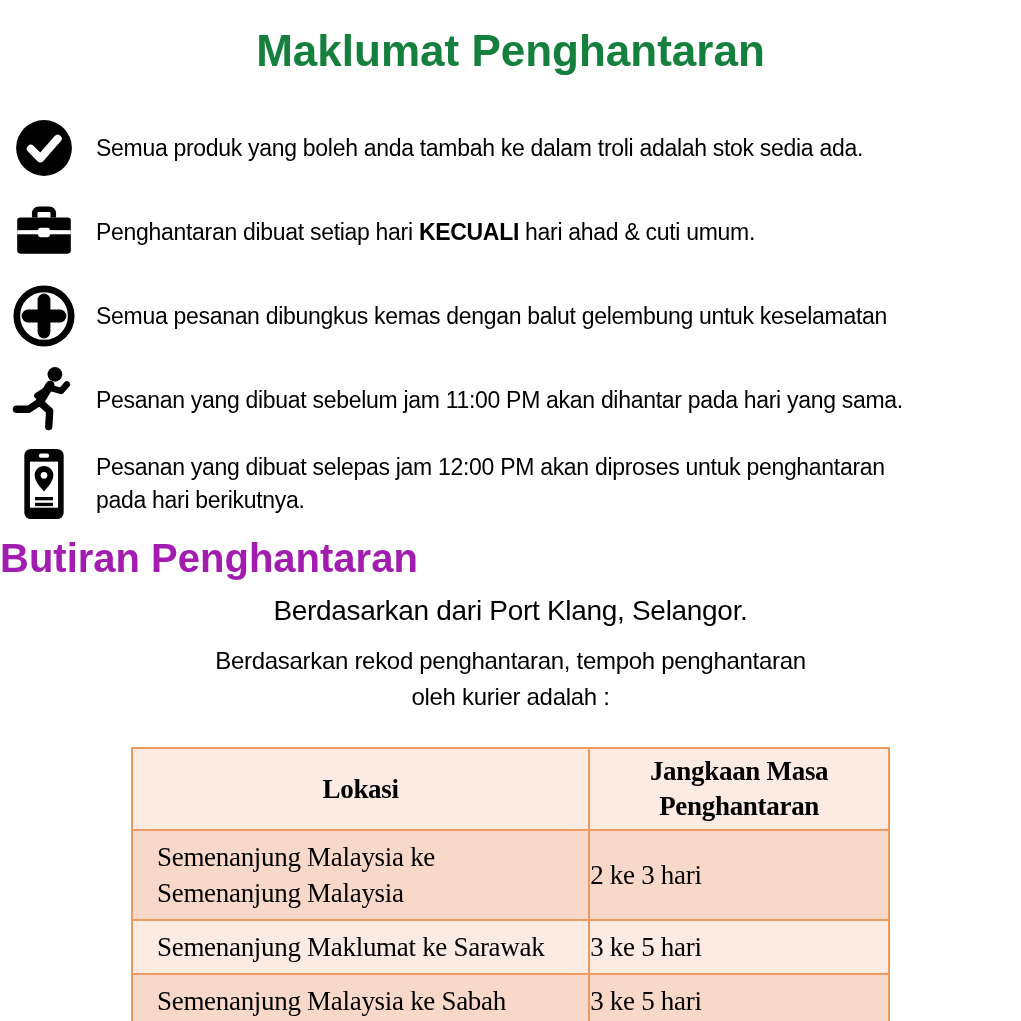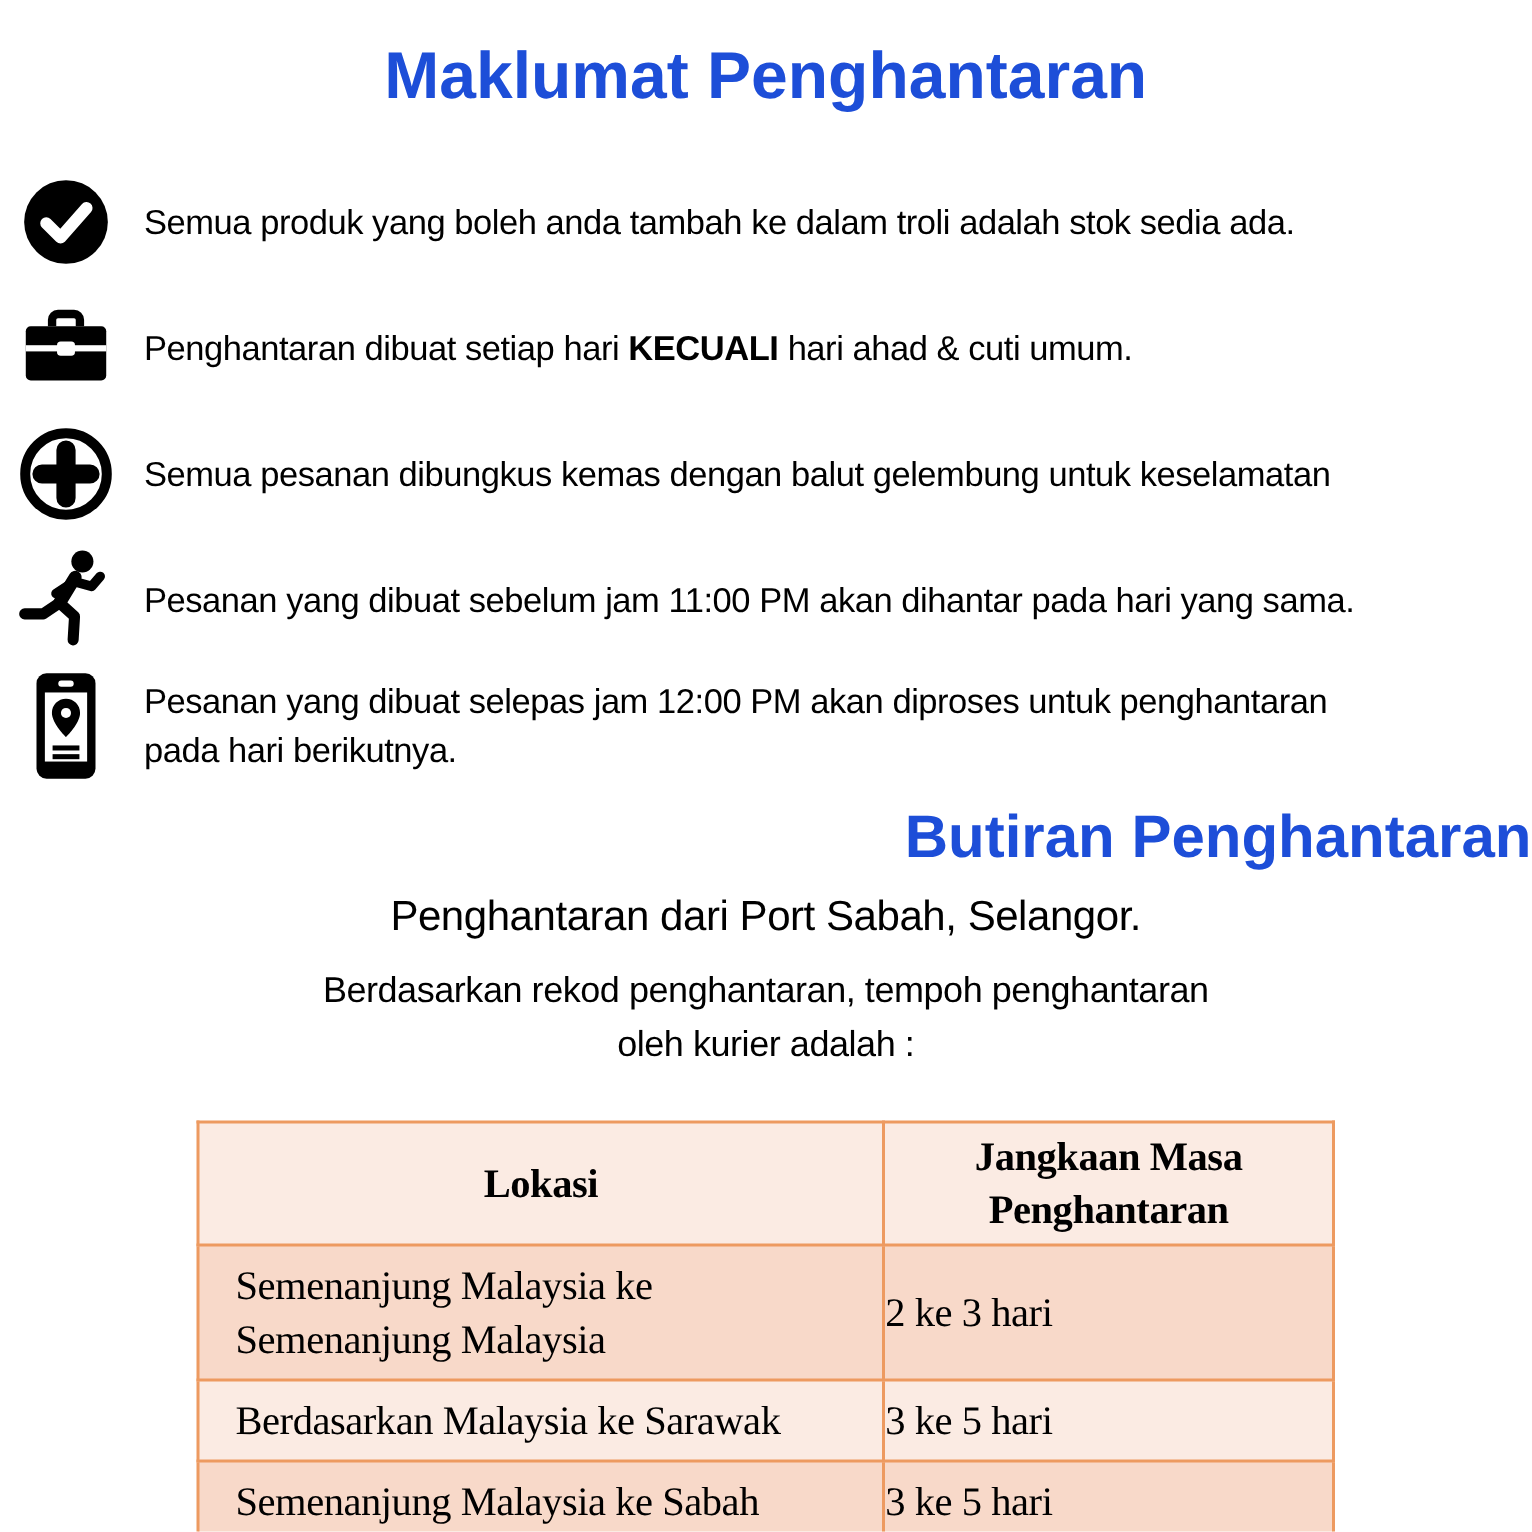--- a/index.html
+++ b/index.html
@@ -3,37 +3,37 @@
 <meta charset="utf-8">
 <style>
   * { margin:0; padding:0; box-sizing:border-box; }
   html,body { background:#fff; }
   body {
     width:1021px; height:1021px; margin:0 auto; overflow:hidden;
     font-family:"Liberation Sans", sans-serif; color:#000;
   }
   .main-title {
     margin-top:26px; text-align:center;
-    font-size:44px; font-weight:bold; color:#1d4ed8; letter-spacing:0;
+    font-size:44px; font-weight:bold; color:#15803d; letter-spacing:0;
   }
   .bullets { margin-top:30px; }
   .bullet {
     display:flex; align-items:center; height:84px; padding-left:6px;
   }
   .icon-box {
     width:76px; min-width:76px; display:flex; align-items:center; justify-content:center;
     margin-right:14px;
   }
   .bullet-text {
     font-size:23px; letter-spacing:-0.3px; line-height:33px; white-space:pre-line;
   }
   .bullet-text b { font-weight:bold; }
   .details-title {
-    margin-top:10px; text-align:right;
-    font-size:40px; font-weight:bold; color:#1d4ed8;
+    margin-top:10px; text-align:left;
+    font-size:40px; font-weight:bold; color:#a21caf;
   }
   .details-line1 { margin-top:14px; text-align:center; font-size:28px; letter-spacing:-0.3px; }
   .details-line2 {
     margin-top:16px; text-align:center; font-size:24px; letter-spacing:-0.3px;
     line-height:36px; white-space:pre-line;
   }
   table.delivery {
     width:759px; margin:32px auto 0; border-collapse:collapse; table-layout:fixed;font-family:Liberation Serif, serif;
   }
   table.delivery th, table.delivery td {
@@ -116,41 +116,41 @@
         <rect x="8" y="25.4" width="8" height="1.5" fill="#000"></rect>
       </svg>
     </div>
     <div class="bullet-text">Pesanan yang dibuat selepas jam 12:00 PM akan diproses untuk penghantaran
 pada hari berikutnya.</div>
   </div>
 
 </div>
 
 <div class="details-title">Butiran Penghantaran</div>
-<div class="details-line1">Penghantaran dari Port Sabah, Selangor.</div>
+<div class="details-line1">Berdasarkan dari Port Klang, Selangor.</div>
 <div class="details-line2">Berdasarkan rekod penghantaran, tempoh penghantaran
 oleh kurier adalah :</div>
 
 <table class="delivery">
   <colgroup>
       <col class="c1">
       <col class="c2">
     </colgroup>
   <tbody>
       <tr>
     <th><span>Lokasi</span></th>
     <th><span class="wrap2">Jangkaan Masa Penghantaran</span></th>
   </tr>
   <tr class="dark r1">
     <td class="loc">Semenanjung Malaysia ke
 Semenanjung Malaysia</td>
     <td class="dur">2 ke 3 hari</td>
   </tr>
   <tr class="light r2">
-    <td class="loc">Berdasarkan Malaysia ke Sarawak</td>
+    <td class="loc">Semenanjung Maklumat ke Sarawak</td>
     <td class="dur">3 ke 5 hari</td>
   </tr>
   <tr class="dark r3">
     <td class="loc">Semenanjung Malaysia ke Sabah</td>
     <td class="dur">3 ke 5 hari</td>
   </tr>
 </tbody>
   </table>
 
 </body></html>

